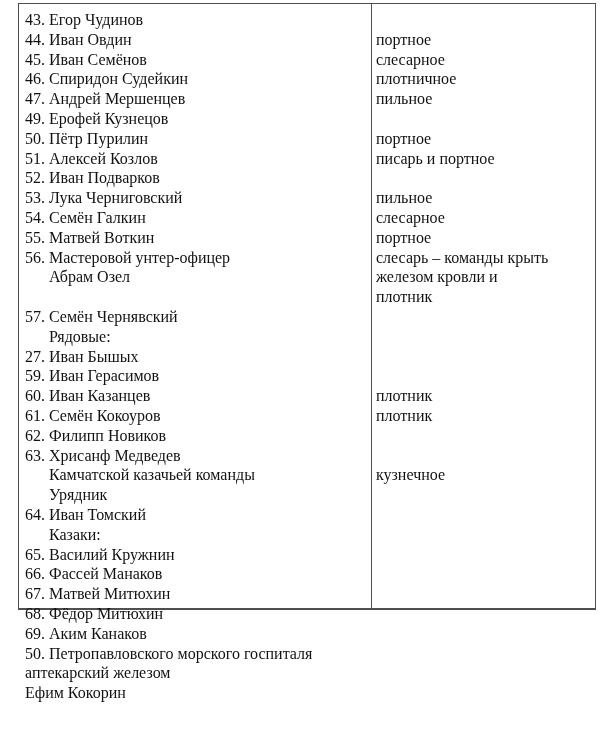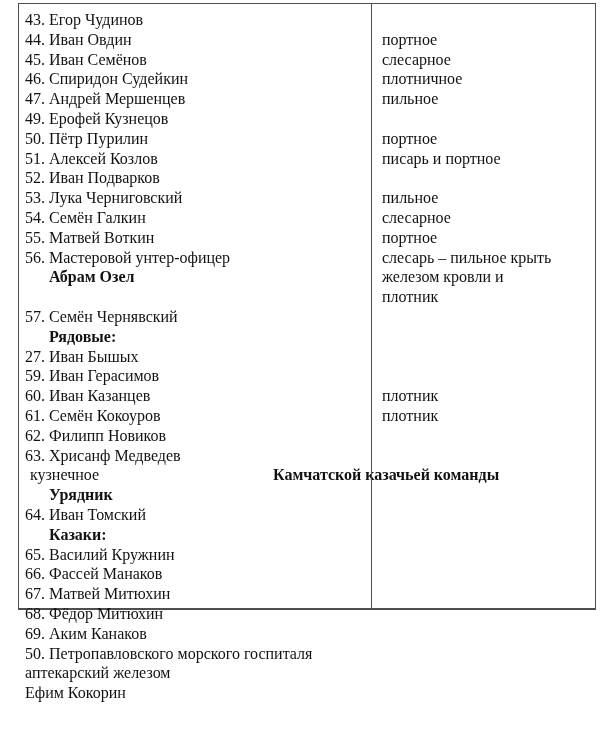--- a/index.html
+++ b/index.html
@@ -47,25 +47,24 @@
     line-height: 19.8px;
     white-space: nowrap;
     overflow: visible;
   }
   .tcell-left {
     width: 352px;
     padding-left: 6px;
   }
   .tcell-left.indent {
     padding-left: 30px;
-    font-weight: bold;
   }
   .tcell-right {
     flex: 1;
-    padding-left: 11px;
+    padding-left: 5px;
   }
 </style>
 </head>
 <body>
 
 <div class="page" style="--bg: #ffffff; --fg: #121212; --border: #4f4f4f;">
   <div class="doc-table">
     <div class="divider"></div>
     <div class="rows" id="rows-container">
   <div class="trow">
@@ -124,21 +123,21 @@
     <div class="tcell tcell-right">слесарное</div>
   </div>
 
   <div class="trow">
     <div class="tcell tcell-left">55. Матвей Воткин</div>
     <div class="tcell tcell-right">портное</div>
   </div>
 
   <div class="trow">
     <div class="tcell tcell-left">56. Мастеровой унтер-офицер</div>
-    <div class="tcell tcell-right">слесарь – пильное крыть</div>
+    <div class="tcell tcell-right">слесарь – команды крыть</div>
   </div>
 
   <div class="trow">
     <div class="tcell tcell-left indent">Абрам Озел</div>
     <div class="tcell tcell-right">железом кровли и</div>
   </div>
 
   <div class="trow">
     <div class="tcell tcell-left"></div>
     <div class="tcell tcell-right">плотник</div>
@@ -178,22 +177,22 @@
     <div class="tcell tcell-left">62. Филипп Новиков</div>
     <div class="tcell tcell-right"></div>
   </div>
 
   <div class="trow">
     <div class="tcell tcell-left">63. Хрисанф Медведев</div>
     <div class="tcell tcell-right"></div>
   </div>
 
   <div class="trow">
+    <div class="tcell tcell-left indent">Камчатской казачьей команды</div>
     <div class="tcell tcell-right">кузнечное</div>
-    <div class="tcell tcell-left indent">Камчатской казачьей команды</div>
   </div>
 
   <div class="trow">
     <div class="tcell tcell-left indent">Урядник</div>
     <div class="tcell tcell-right"></div>
   </div>
 
   <div class="trow">
     <div class="tcell tcell-left">64. Иван Томский</div>
     <div class="tcell tcell-right"></div>

